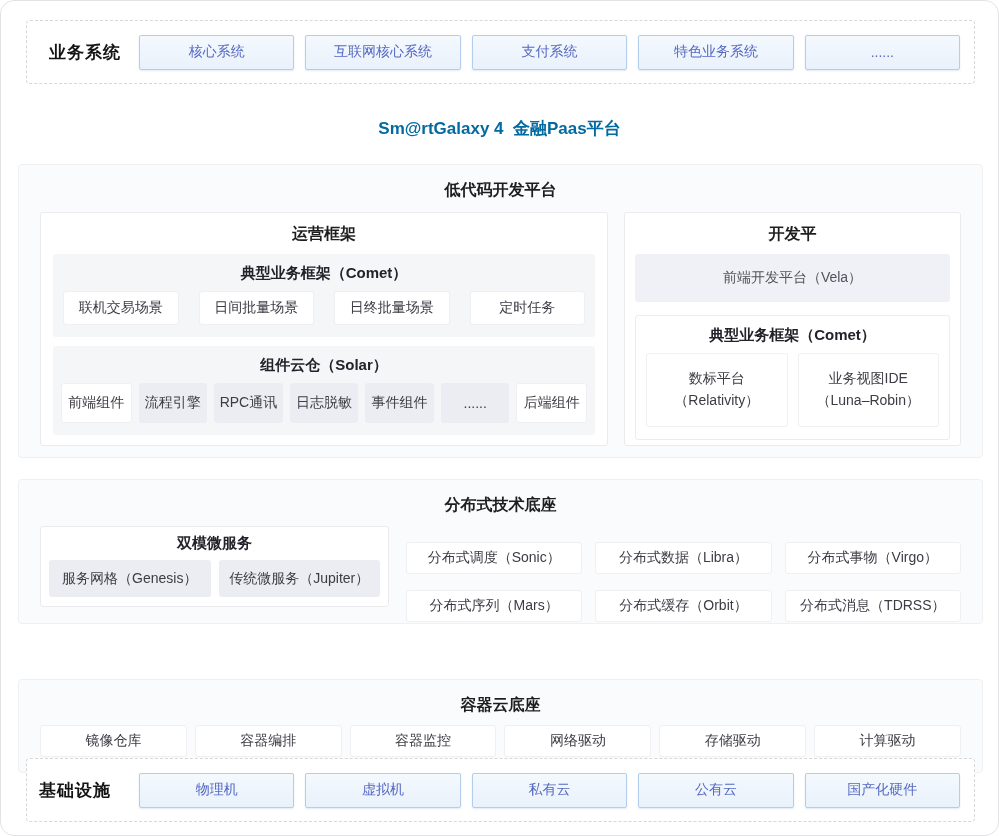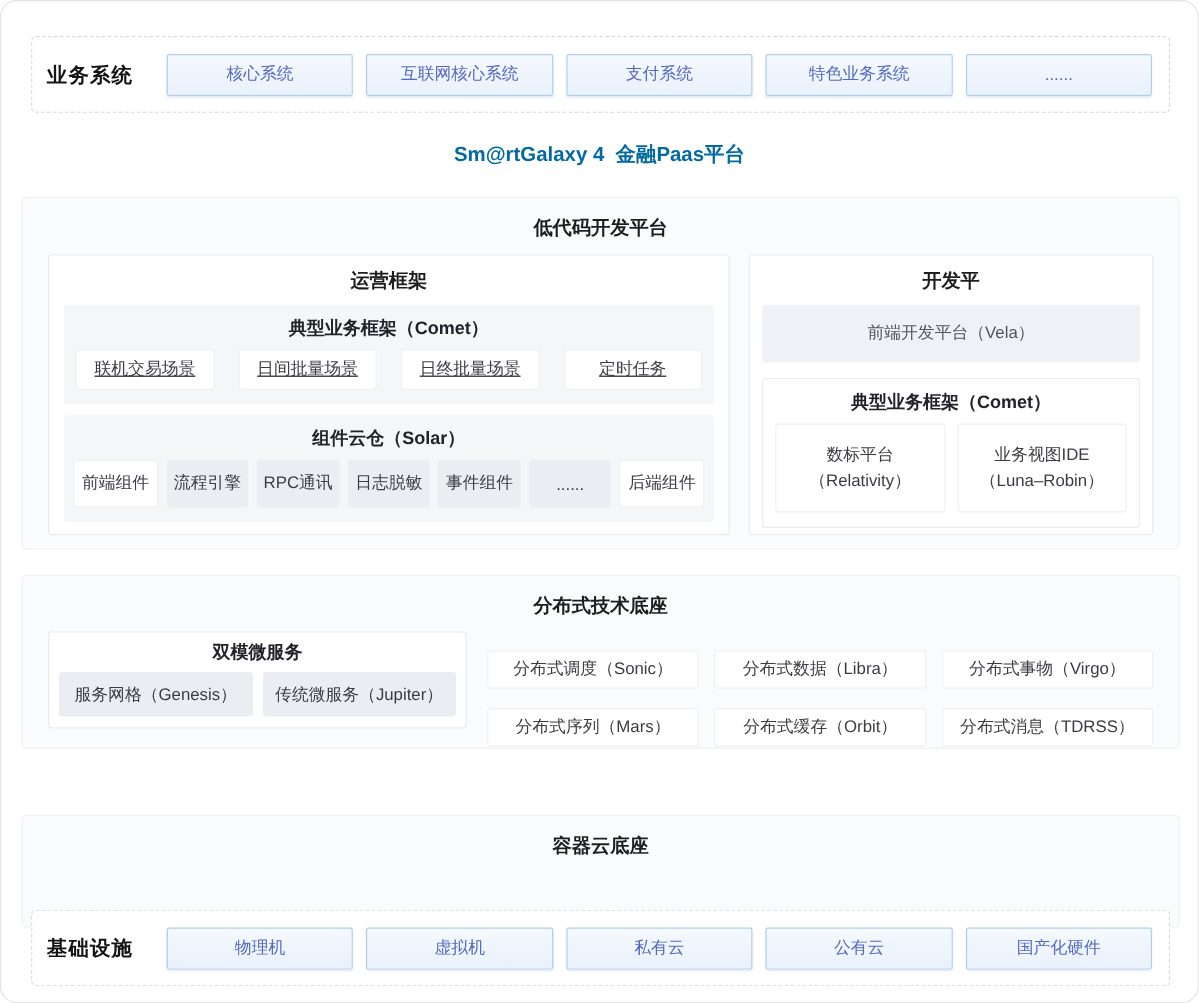--- a/index.html
+++ b/index.html
@@ -55,21 +55,21 @@
   .chip-gray{
     background:#ecedf3;border-radius:3px;color:#3c3c44;font-size:14px;
     display:flex;align-items:center;justify-content:center;
     cursor:pointer;white-space:nowrap;box-sizing:border-box;
   }
   
   .lowcode{top:163px;height:292px;}
   .lowcode-body{position:absolute;top:47px;left:21px;right:21px;display:flex;gap:16px;}
   .op-box{width:568px;height:234px;}
   .comet-panel{margin:0 12px;padding:2px 10px 12px;}
-  .btn-row{display:flex;gap:20px;text-decoration:underline;}
+  .btn-row{display:flex;gap:20px;}
   .btn-row .btn-white{flex:1;height:34px;}
   .solar-panel{margin:9px 12px 0;padding:2px 8px 12px;}
   .solar-row{display:flex;gap:7px;}
   .solar-row > div{flex:1;height:40px;}
   .dev-box{flex:1;height:234px;}
   .vela-chip{
     margin:0 10px;height:48px;background:#eff1f6;border-radius:3px;
     display:flex;align-items:center;justify-content:center;
     color:#53535d;font-size:14px;cursor:pointer;
   }
@@ -87,21 +87,21 @@
   .dual-box .panel-title{padding:7px 0 7px;}
   .dual-chips{display:flex;gap:8px;padding:0 8px;}
   .dual-chips .chip-gray{flex:1;height:37px;}
   .dist-grid{flex:1;display:grid;grid-template-columns:repeat(3,1fr);column-gap:13px;row-gap:16px;margin-top:16px;}
   .dist-grid .btn-white{height:32px;}
   
   .ccloud{top:634px;height:92px;margin-top:44px;}
   .ccloud-row{position:absolute;top:45px;left:21px;right:21px;display:flex;gap:8px;}
   .ccloud-row .btn-white{flex:1;height:32px;}
   .infra-row{top:757px;}
-  .biz-row{top:29px;}
+  .biz-row{top:19px;text-align:center;}
 </style>
 </head>
 <body>
 
 <div class="page">
 
   <div class="dashed-row biz-row">
     <div class="row-label">业务系统</div>
     <div class="row-btns">
       <div class="btn-blue">核心系统</div>
@@ -182,20 +182,28 @@
         <div class="btn-white">分布式事物（Virgo）</div>
         <div class="btn-white">分布式序列（Mars）</div>
         <div class="btn-white">分布式缓存（Orbit）</div>
         <div class="btn-white">分布式消息（TDRSS）</div>
       </div>
     </div>
   </div>
 
   <div class="section ccloud">
     <div class="section-title">容器云底座</div>
+    <div class="ccloud-row">
+      <div class="btn-white">镜像仓库</div>
+      <div class="btn-white">容器编排</div>
+      <div class="btn-white">容器监控</div>
+      <div class="btn-white">网络驱动</div>
+      <div class="btn-white">存储驱动</div>
+      <div class="btn-white">计算驱动</div>
+    </div>
   </div>
 
   <div class="dashed-row infra-row">
     <div class="row-label">基础设施</div>
     <div class="row-btns">
       <div class="btn-blue">物理机</div>
       <div class="btn-blue">虚拟机</div>
       <div class="btn-blue">私有云</div>
       <div class="btn-blue">公有云</div>
       <div class="btn-blue">国产化硬件</div>

